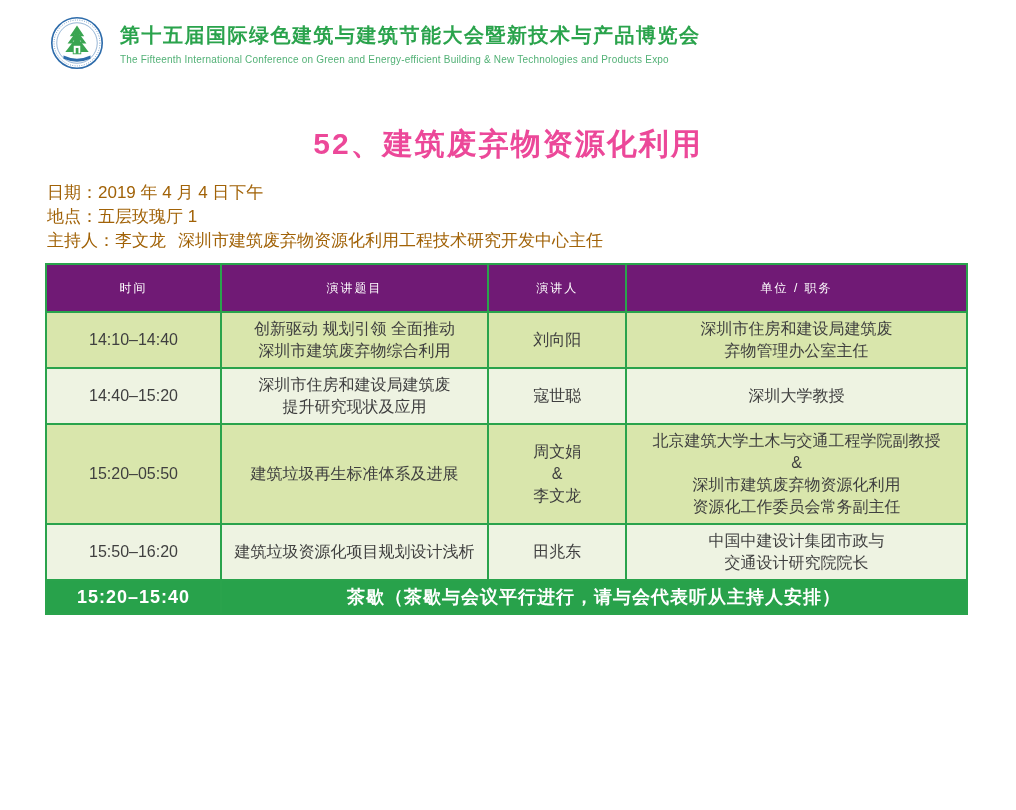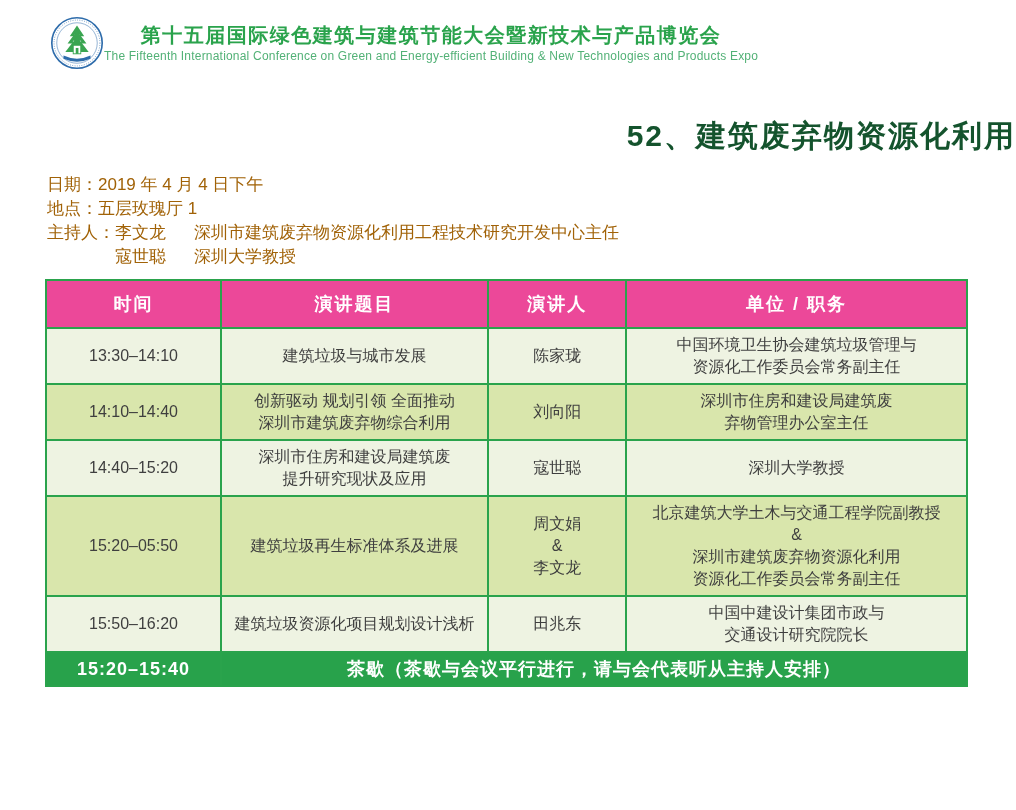--- a/index.html
+++ b/index.html
@@ -6,57 +6,57 @@
   html,body { background:#fff; }
   body { font-family:"Liberation Sans","DejaVu Sans",sans-serif; }
   .page {
     position:relative; width:1016px; height:810px; margin:0 auto;
     background:#fff; overflow:hidden; color:#3c3c3c;
   }
 
   
   .banner { position:relative; height:92px; }
   .logo { position:absolute; left:50px; top:16px; width:54px; height:54px; }
-  .banner-titles { position:absolute; left:104px; top:22px;text-align:center; }
+  .banner-titles { position:absolute; left:120px; top:22px; }
   .banner-cn {
     color:#2aa34c; font-size:20px; font-weight:bold; letter-spacing:1.5px;
     white-space:nowrap;
   }
   .banner-en {
-    color:#52b176; font-size:12px; letter-spacing:0.2px;
+    color:#52b176; font-size:10px; margin-top:5px; letter-spacing:0.2px;
     white-space:nowrap;
   }
 
   
   .session-title {
-    text-align:right; color:#14532d; font-size:30px; font-weight:bold;
-    letter-spacing:2px; margin-top:24px;
+    text-align:center; color:#ec4899; font-size:30px; font-weight:bold;
+    letter-spacing:2px; margin-top:32px;
   }
 
   
   .info { margin:16px 0 8px 47px; font-size:17px; color:#a16207; }
   .info-line { line-height:24px; }
-  .info-line .host-title { margin-left:28px; }
+  .info-line .host-title { margin-left:12px; }
   .info-line.indent { padding-left:4em; }
 
   
   table.schedule {
     width:923px; margin-left:45px; margin-top:10px;
     border-collapse:collapse; table-layout:fixed;
   }
   .schedule col.c-time    { width:19%; }
   .schedule col.c-topic   { width:29%; }
   .schedule col.c-speaker { width:15%; }
   .schedule col.c-org     { width:37%; }
   .schedule th, .schedule td {
     border:2px solid #2aa34c; text-align:center; vertical-align:middle;
     padding:5px 4px;
   }
   .schedule thead th {
-    background:#ec4899; color:#fff; font-size:18px; font-weight:bold;
+    background:#701a75; color:#fff; font-size:12px; font-weight:normal;
     letter-spacing:2px; height:48px;
   }
   .schedule tbody td { font-size:16px; line-height:22px; color:#3f3f3f; }
   .schedule tr.light td { background:#eef3e2; }
   .schedule tr.dark  td { background:#d9e6ac; }
   .schedule tr.tea td {
     background:#28a24b; color:#fff; font-weight:bold; font-size:18px;
     height:27px; letter-spacing:1px;
   }
 </style>
@@ -88,56 +88,38 @@
   <div class="info">
     <div class="info-line">
       <span>日期：</span><span>2019 年 4 月 4 日下午</span>
     </div>
     <div class="info-line">
       <span>地点：</span><span>五层玫瑰厅 1</span>
     </div>
     <div class="info-line">
       <span>主持人：</span><span>李文龙</span><span class="host-title">深圳市建筑废弃物资源化利用工程技术研究开发中心主任</span>
     </div>
-    <div class="info-line indent">
-      <span>寇世聪</span><span class="host-title">深圳大学教授</span>
-    </div>
   </div>
 
   <table class="schedule">
     <colgroup>
       <col class="c-time">
         <col class="c-topic">
         <col class="c-speaker">
         <col class="c-org">
     </colgroup>
     <thead>
       <tr>
         <th>时间</th>
         <th>演讲题目</th>
         <th>演讲人</th>
         <th>单位 / 职务</th>
       </tr>
     </thead>
     <tbody>
-        <tr class="light">
-          <td>
-            <div>13:30–14:10</div>
-          </td>
-          <td>
-            <div>建筑垃圾与城市发展</div>
-          </td>
-          <td>
-            <div>陈家珑</div>
-          </td>
-          <td>
-            <div>中国环境卫生协会建筑垃圾管理与</div>
-            <div>资源化工作委员会常务副主任</div>
-          </td>
-        </tr>
         <tr class="dark">
           <td>
             <div>14:10–14:40</div>
           </td>
           <td>
             <div>创新驱动 规划引领 全面推动</div>
             <div>深圳市建筑废弃物综合利用</div>
           </td>
           <td>
             <div>刘向阳</div>

